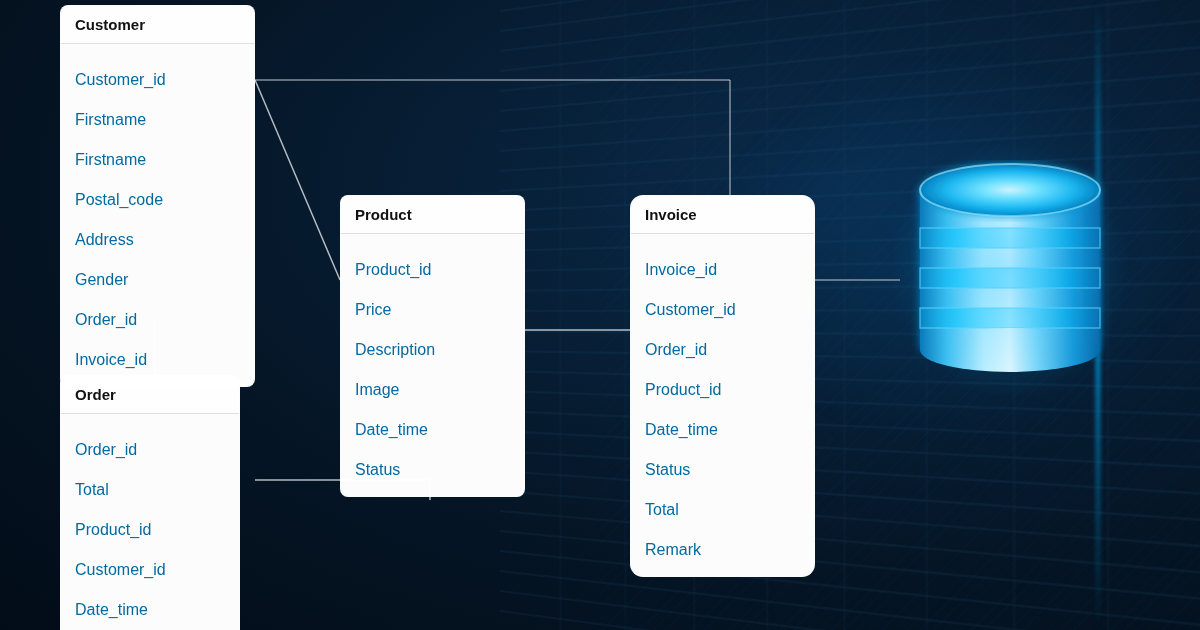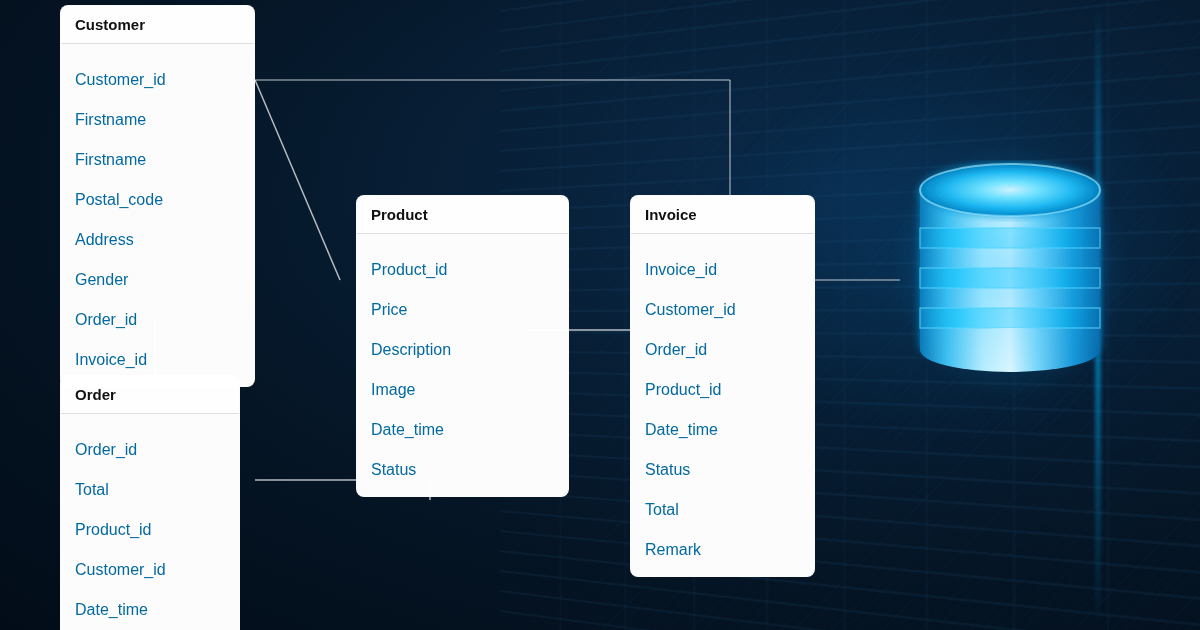--- a/index.html
+++ b/index.html
@@ -131,30 +131,31 @@
 
     
     .table-customer {
       left: 60px;
       top: 5px;
       width: 195px;
     }
 
     
     .table-product {
-      left: 356px;
+      left: 340px;
       top: 195px;
-      width: 213px;
+      width: 185px;
     }
 
     
     .table-invoice {
       left: 630px;
       top: 195px;
       width: 185px;
+      border-radius: 13px;
     }
 
     
     .table-order {
       left: 60px;
       top: 375px;
       width: 177px;
     }
 
     

